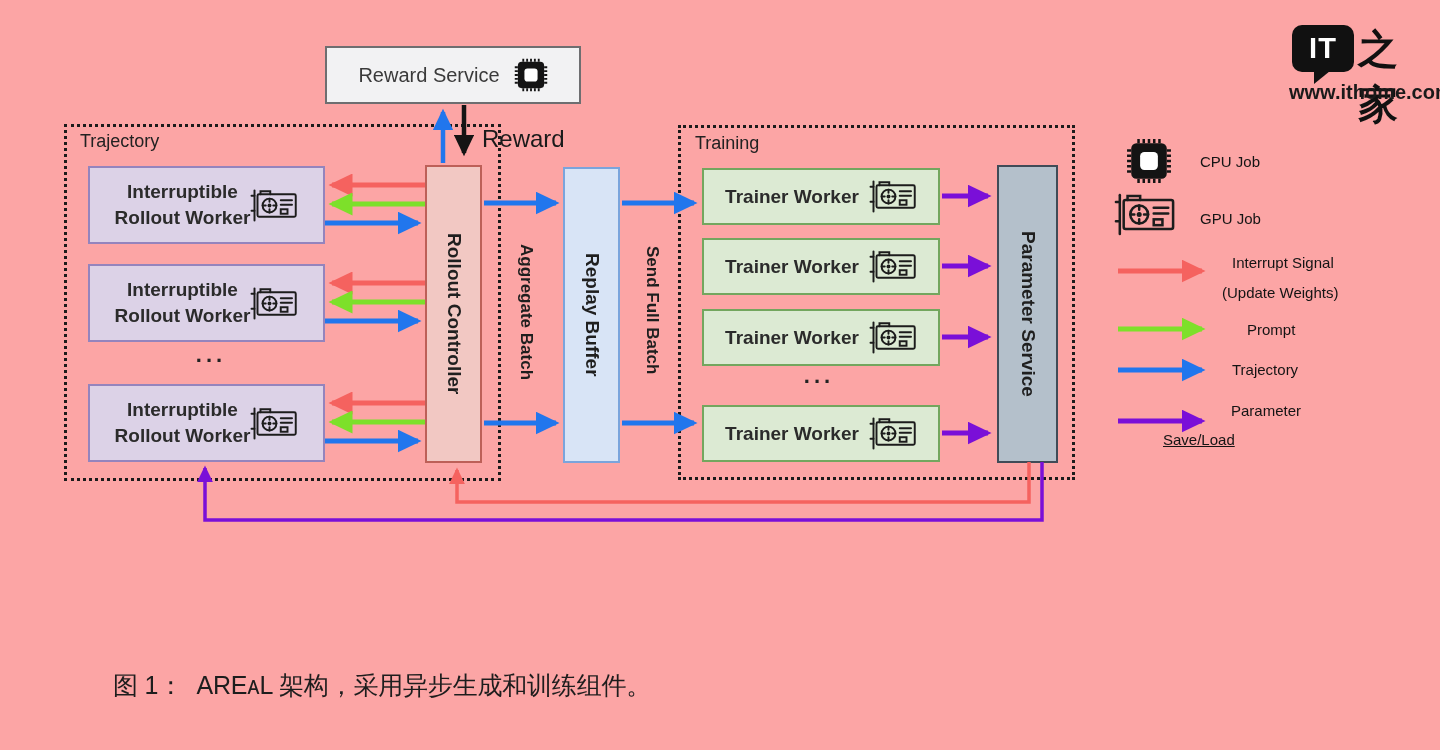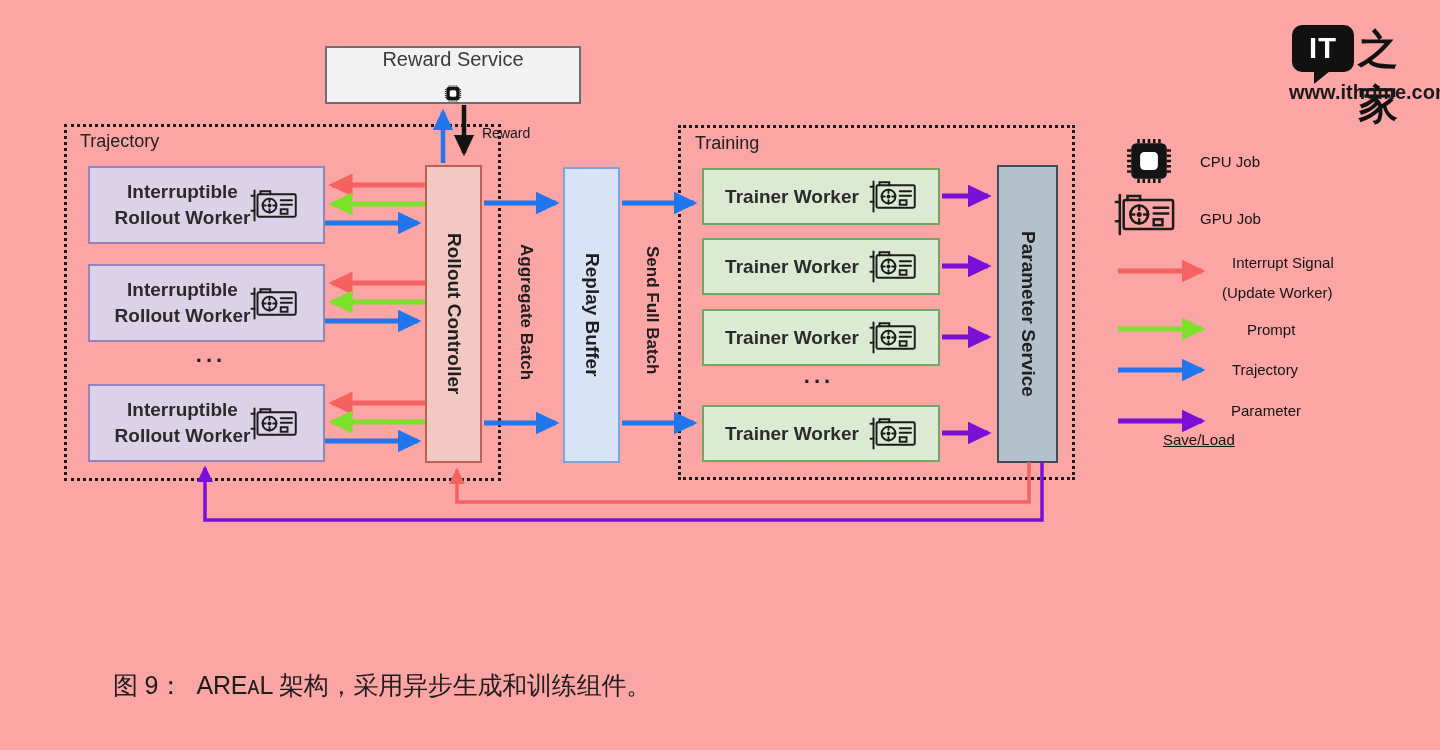--- a/index.html
+++ b/index.html
@@ -5,33 +5,33 @@
   html,body{margin:0;padding:0;background:#fff;}
   .canvas{position:relative;width:1440px;height:750px;background:#fca5a5;overflow:hidden;
           font-family:"Liberation Sans","DejaVu Sans",sans-serif;color:#1c1c1c;}
   .abs{position:absolute;box-sizing:border-box;}
   
   .dotted{border:3px dotted #1b1b1b;background:transparent;}
   .sec-title{font-size:18px;color:#222;}
   
   .node{display:flex;align-items:center;justify-content:center;}
   .reward-box{background:var(--reward-fill,#f2f2f3);border:2px solid var(--reward-border,#6e6e70);
-              gap:14px;font-size:20px;color:#3a3a3a;flex-direction:column;}
+              gap:14px;font-size:20px;color:#3a3a3a;}
   .worker{background:var(--worker-fill,#dcd2e7);border:2px solid var(--worker-border,#9484bd);}
   .trainer{background:var(--trainer-fill,#dcead3);border:2px solid var(--trainer-border,#73a65e);gap:10px;}
   .node-label{font-size:19px;font-weight:700;color:#2b2b2b;text-align:center;line-height:1.35;}
   .vbox{writing-mode:vertical-rl;text-orientation:mixed;display:flex;align-items:center;justify-content:center;
         font-weight:700;font-size:19px;color:#1f1f1f;}
   .controller{background:var(--controller-fill,#f2c8c3);border:2px solid var(--controller-border,#bd6058);}
   .replay{background:var(--replay-fill,#d8e4f6);border:2px solid var(--replay-border,#7aa4dc);}
   .param{background:var(--param-fill,#b4c0cb);border:2px solid var(--param-border,#404b57);}
   .vlabel{writing-mode:vertical-rl;text-orientation:mixed;display:flex;align-items:center;justify-content:center;
           font-weight:700;font-size:17px;color:#1e1e1e;}
   .dots{font-size:22px;font-weight:700;letter-spacing:4px;color:#222;text-align:center;}
-  .flow-lbl{font-size:14px;color:#1a1a1a;}
+  .flow-lbl{font-size:24px;color:#1a1a1a;}
   
   .legend-txt{font-size:15px;color:#141414;line-height:24px;}
   
   .caption{font-size:25px;font-weight:300;color:#1d1d1d;white-space:pre-wrap;letter-spacing:-0.2px;}
   
   .logo-bubble{position:absolute;left:1292px;top:25px;width:62px;height:47px;background:#111;border-radius:10px;
                display:flex;align-items:center;justify-content:center;}
   .logo-bubble span{color:#fff;font-size:29px;font-weight:800;letter-spacing:1px;}
   .logo-tail{position:absolute;left:22px;bottom:-12px;width:0;height:0;
              border-top:13px solid #111;border-right:16px solid transparent;}
@@ -166,21 +166,21 @@
   <svg class="abs" style="left:1126px;top:138px;" width="46" height="46">
       <use href="#sym-cpu"></use>
     </svg>
   <div class="abs legend-txt" style="left:1200px;top:150px;">CPU Job</div>
   <svg class="abs" style="left:1114px;top:192px;" width="62" height="45">
       <use href="#sym-gpu"></use>
     </svg>
   <div class="abs legend-txt" style="left:1200px;top:207px;">GPU Job</div>
 
   <div class="abs legend-txt" style="left:1232px;top:251px;">Interrupt Signal</div>
-  <div class="abs legend-txt" style="left:1222px;top:281px;">(Update Worker)</div>
+  <div class="abs legend-txt" style="left:1222px;top:281px;">(Update Weights)</div>
   <div class="abs legend-txt" style="left:1247px;top:318px;">Prompt</div>
   <div class="abs legend-txt" style="left:1232px;top:358px;">Trajectory</div>
   <div class="abs legend-txt" style="left:1231px;top:399px;">Parameter</div>
   <div class="abs legend-txt" style="left:1163px;top:428px;text-decoration:underline;">Save/Load</div>
 
   <svg class="overlay" width="1440" height="750" viewBox="0 0 1440 750">
     <defs>
       <marker id="ah-red" markerWidth="5" markerHeight="4.6" refX="4.1" refY="2.3" orient="auto" markerUnits="strokeWidth">
           <path d="M0,0 L4.8,2.3 L0,4.6 Z" class="f-red"></path>
         </marker>
@@ -239,15 +239,15 @@
     </g>
 
     <g>
       <path class="a w5 s-red" d="M1118,271 L1202,271" marker-end="url(#ah-red)"></path>
       <path class="a w5 s-green" d="M1118,329 L1202,329" marker-end="url(#ah-green)"></path>
       <path class="a w5 s-blue" d="M1118,370 L1202,370" marker-end="url(#ah-blue)"></path>
       <path class="a w5 s-purple" d="M1118,421 L1202,421" marker-end="url(#ah-purple)"></path>
     </g>
   </svg>
 
-  <div class="abs caption" style="left:113px;top:669px;width:1300px;">图 9：  AREᴀL 架构，采用异步生成和训练组件。</div>
+  <div class="abs caption" style="left:113px;top:669px;width:1300px;">图 1：  AREᴀL 架构，采用异步生成和训练组件。</div>
 
 </div>
 
 </body></html>

